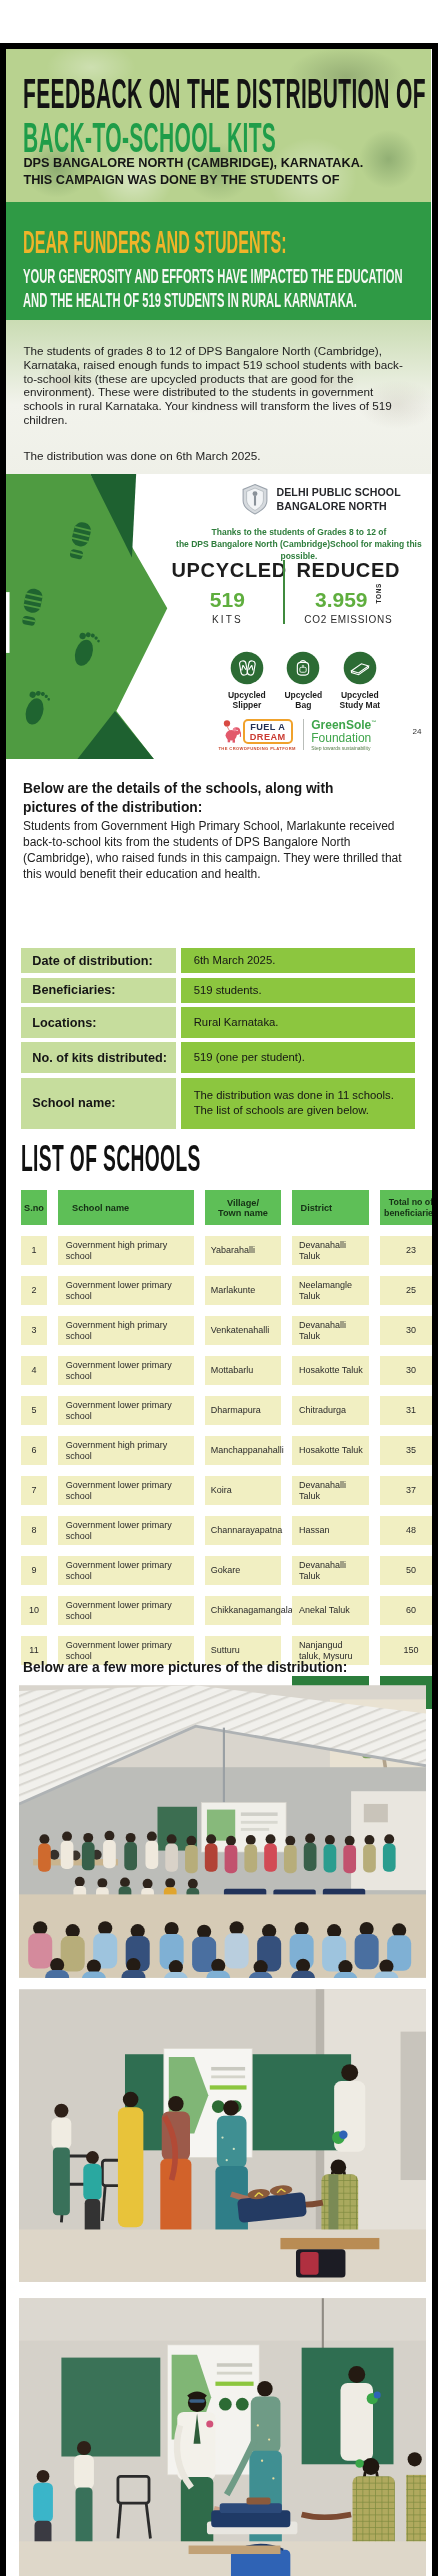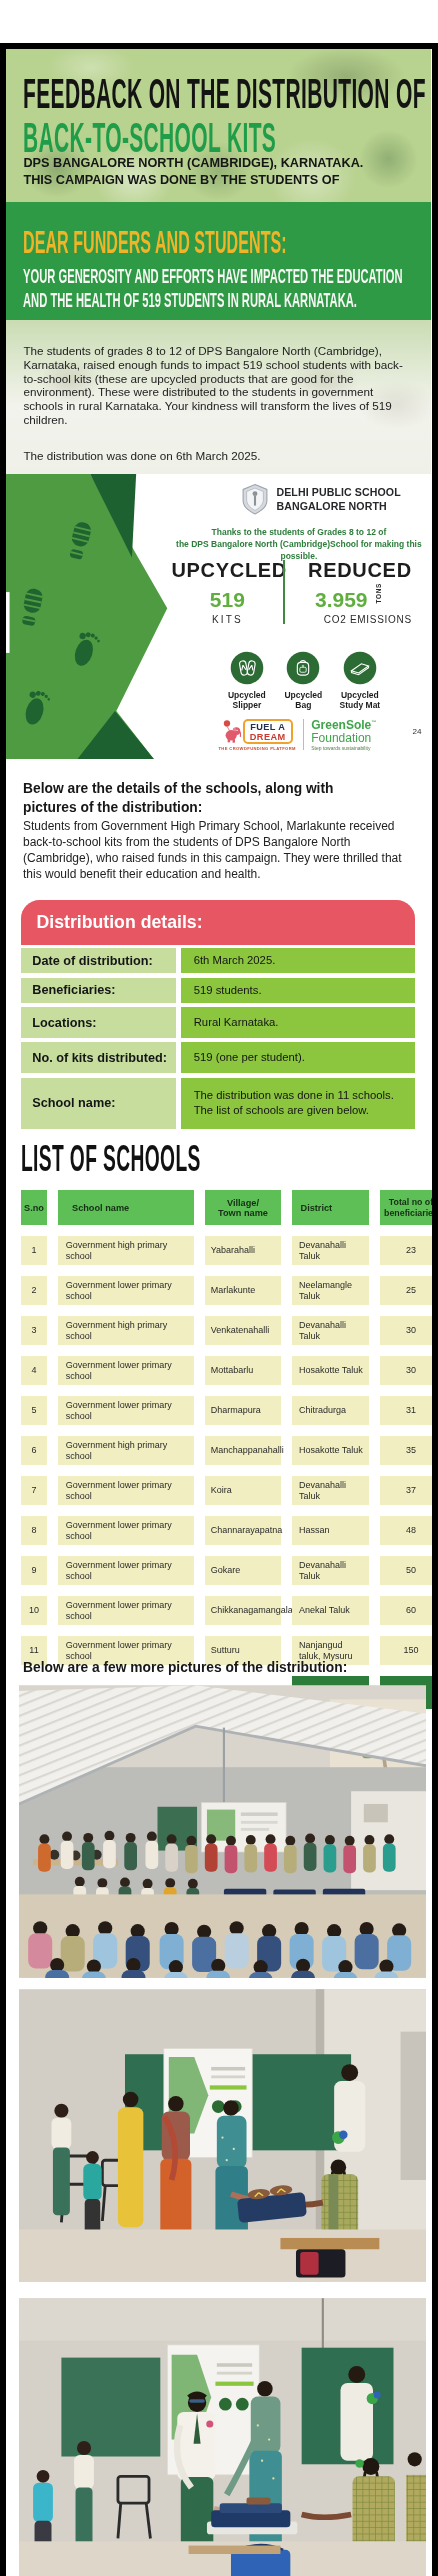--- a/index.html
+++ b/index.html
@@ -46,21 +46,21 @@
   .intro .idate { position:absolute; left:17px; top:129px; font-size:11.7px; color:#222; }
 
   
   .card { position:absolute; top:431px; left:6.4px; width:425px; height:285px; background:#fff; }
   .dps-text { position:absolute; left:270px; top:11.3px; font-size:10.6px; font-weight:800; line-height:14px; color:#26272b; letter-spacing:0.1px; }
   .thanks { position:absolute; left:168px; top:52px; width:249px; text-align:center; color:#2e7d3c; font-weight:bold; font-size:8.5px; line-height:12px; }
   .thanks div { white-space:nowrap; }
   .stats { position:absolute; left:165px; top:85px; width:244px; display:flex; }
   .stats .col { text-align:center; }
   .stats .c1 { width:112px; }
-  .stats .c2 { width:127px;text-align:right; }
+  .stats .c2 { width:127px; }
   .stats .slabel { font-size:20px; font-weight:bold; letter-spacing:0.7px; color:#1d1d1d; }
   .stats .sval { font-size:21px; font-weight:bold; color:#5fae3e; margin-top:5.7px; }
   .stats .sunit { font-size:10px; letter-spacing:2.1px; color:#2a2a2a; margin-top:2.8px; }
   .stats .vdiv { width:1.4px; background:#3f8a3d; height:64px; margin-top:1.4px; }
   .valrow { display:flex; align-items:flex-start; justify-content:center; gap:7px; }
   .tons { font-size:6.4px; font-weight:bold; letter-spacing:0.7px; color:#2a2a2a; writing-mode:vertical-rl; transform:rotate(180deg); margin-top:1.4px; }
   .strip { position:absolute; left:160px; top:150px; width:249px; height:28px; background:#72a94e; color:#fff;
     font-size:9.2px; line-height:12.7px; text-align:center; padding-top:1.4px; }
   .iconrow { position:absolute; left:215px; top:177px; width:164px; display:flex; justify-content:space-between; }
   .iconitem { width:51px; text-align:center; }
@@ -299,21 +299,20 @@
         <div class="g2">Foundation</div>
         <div class="g3">Step towards sustainability</div>
       </div>
     </div>
     <div class="pagenum">24</div>
   </div>
 
   <div class="h2a">Below are the details of the schools, along with pictures of the distribution:</div>
   <div class="p2a">Students from Government High Primary School, Marlakunte received back-to-school kits from the students of DPS Bangalore North (Cambridge), who raised funds in this campaign. They were thrilled that this would benefit their education and health.</div>
 
-  <div class="redhead">Distribution details:</div>
 
   <div class="dtable">
     <div class="drow" style="min-height:25.4px;">
       <div class="dlabel">Date of distribution:</div>
       <div class="dvalue">6th March 2025.</div>
     </div>
     <div class="drow" style="min-height:25.4px;">
       <div class="dlabel">Beneficiaries:</div>
       <div class="dvalue">519 students.</div>
     </div>

